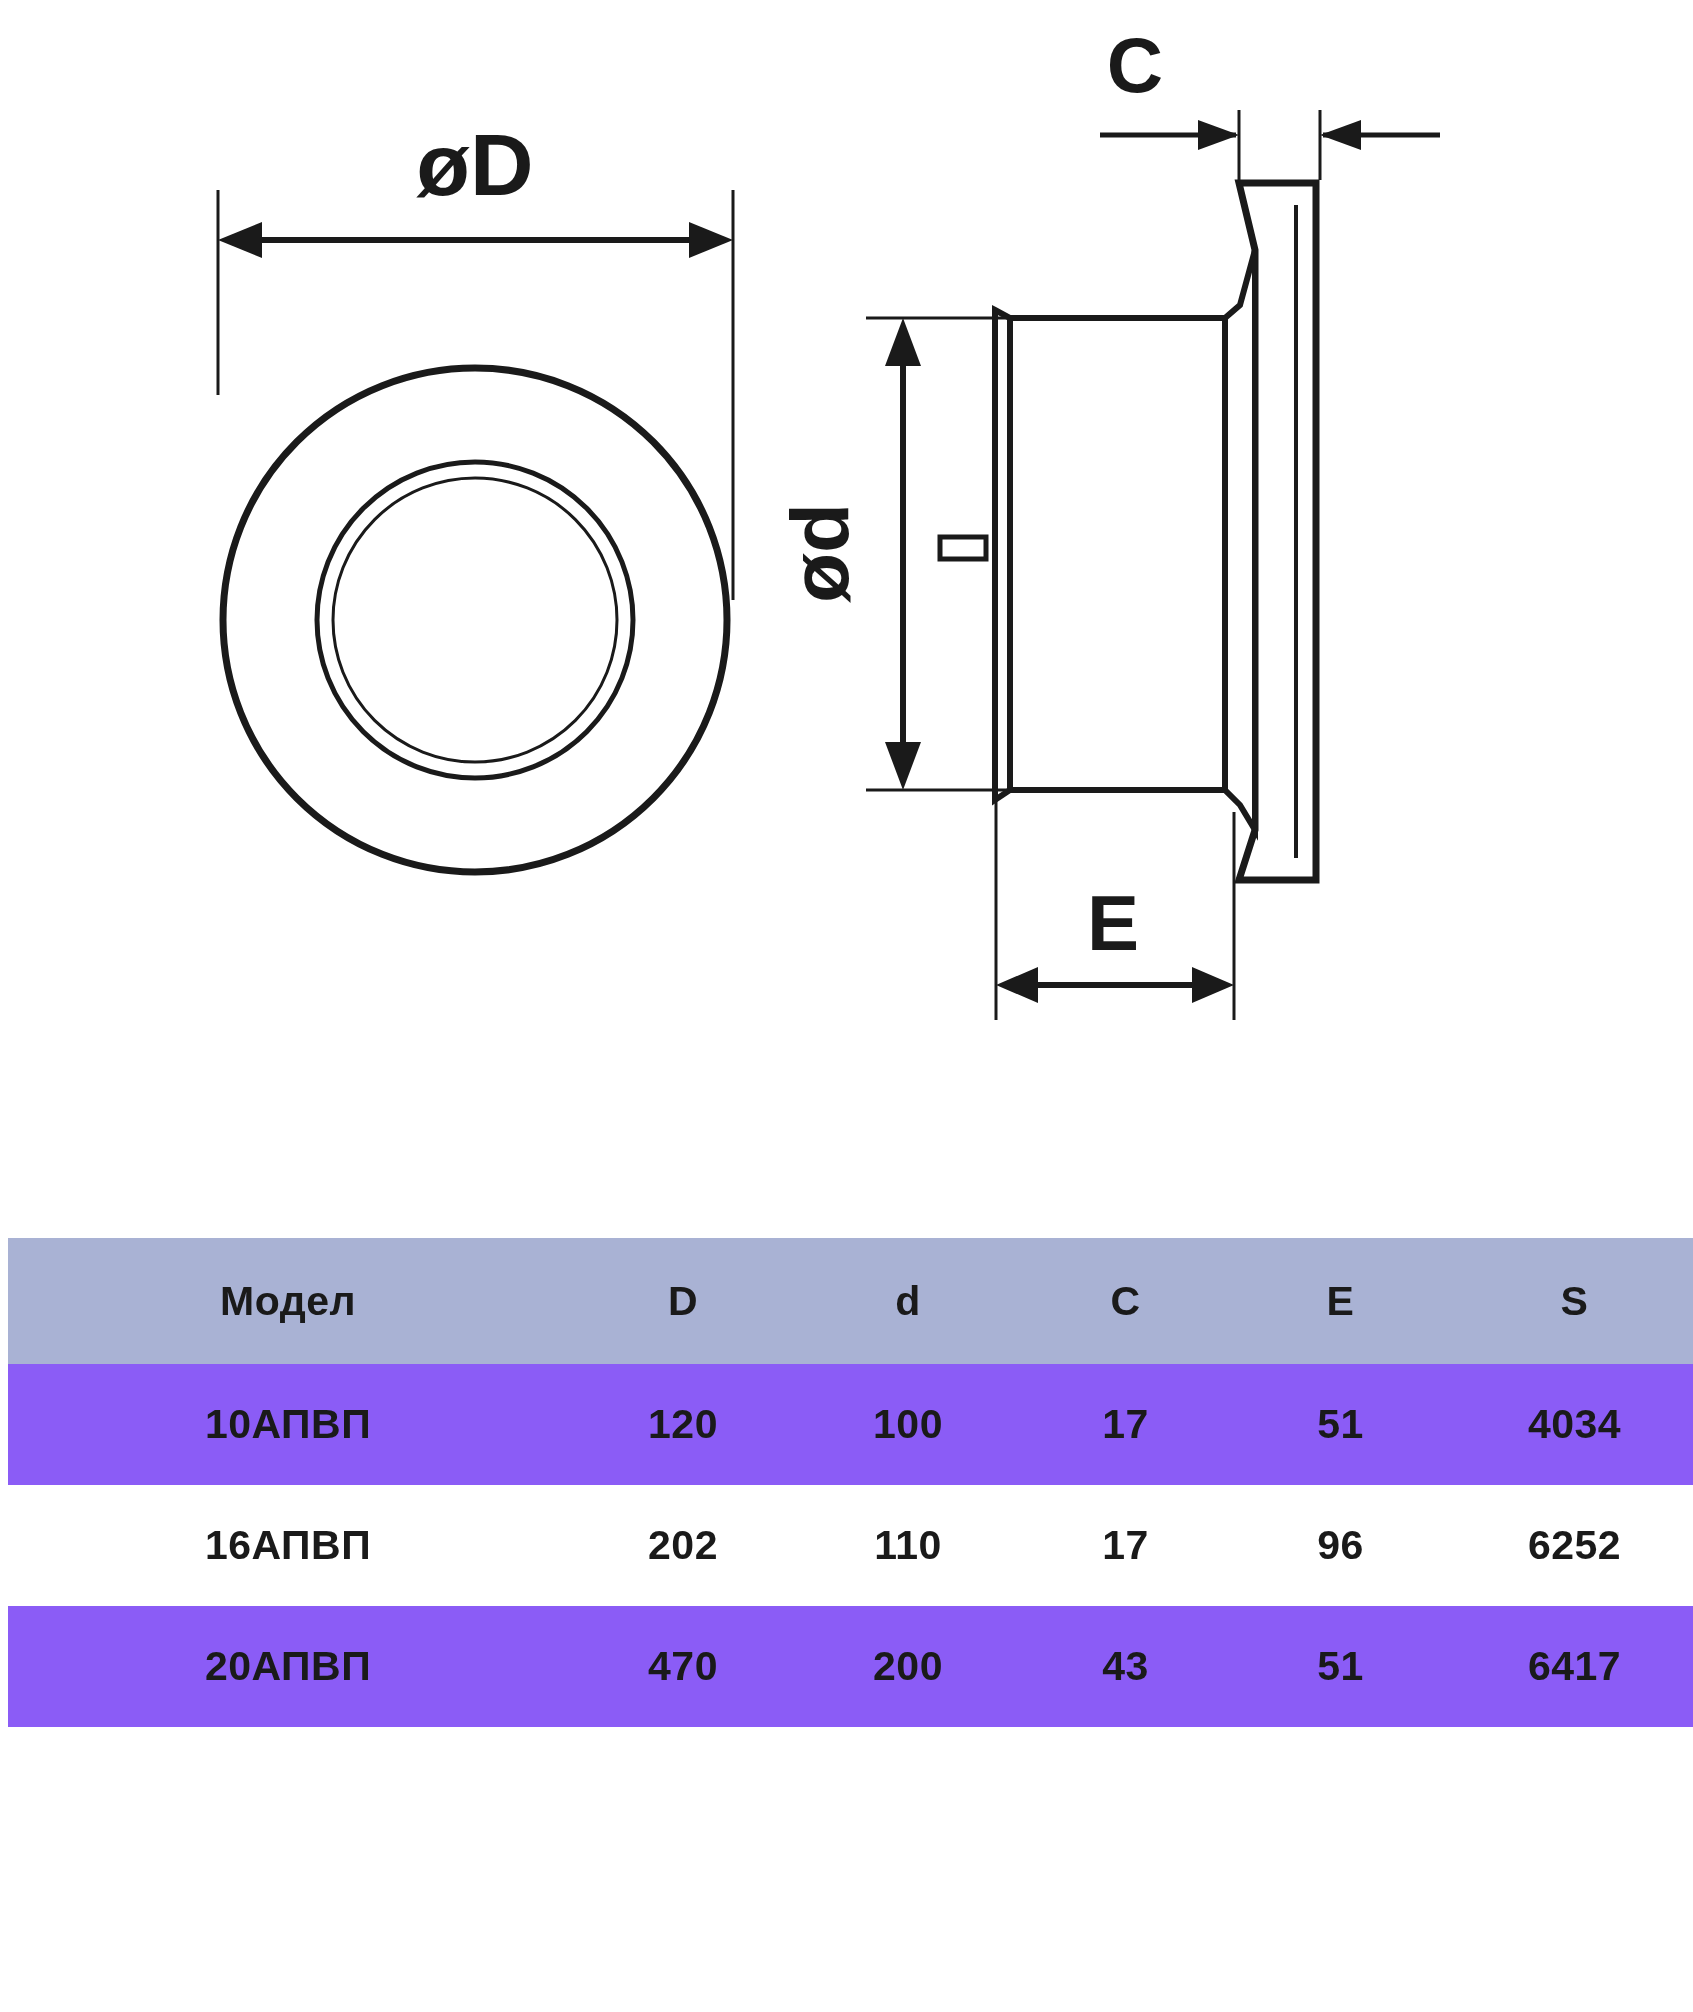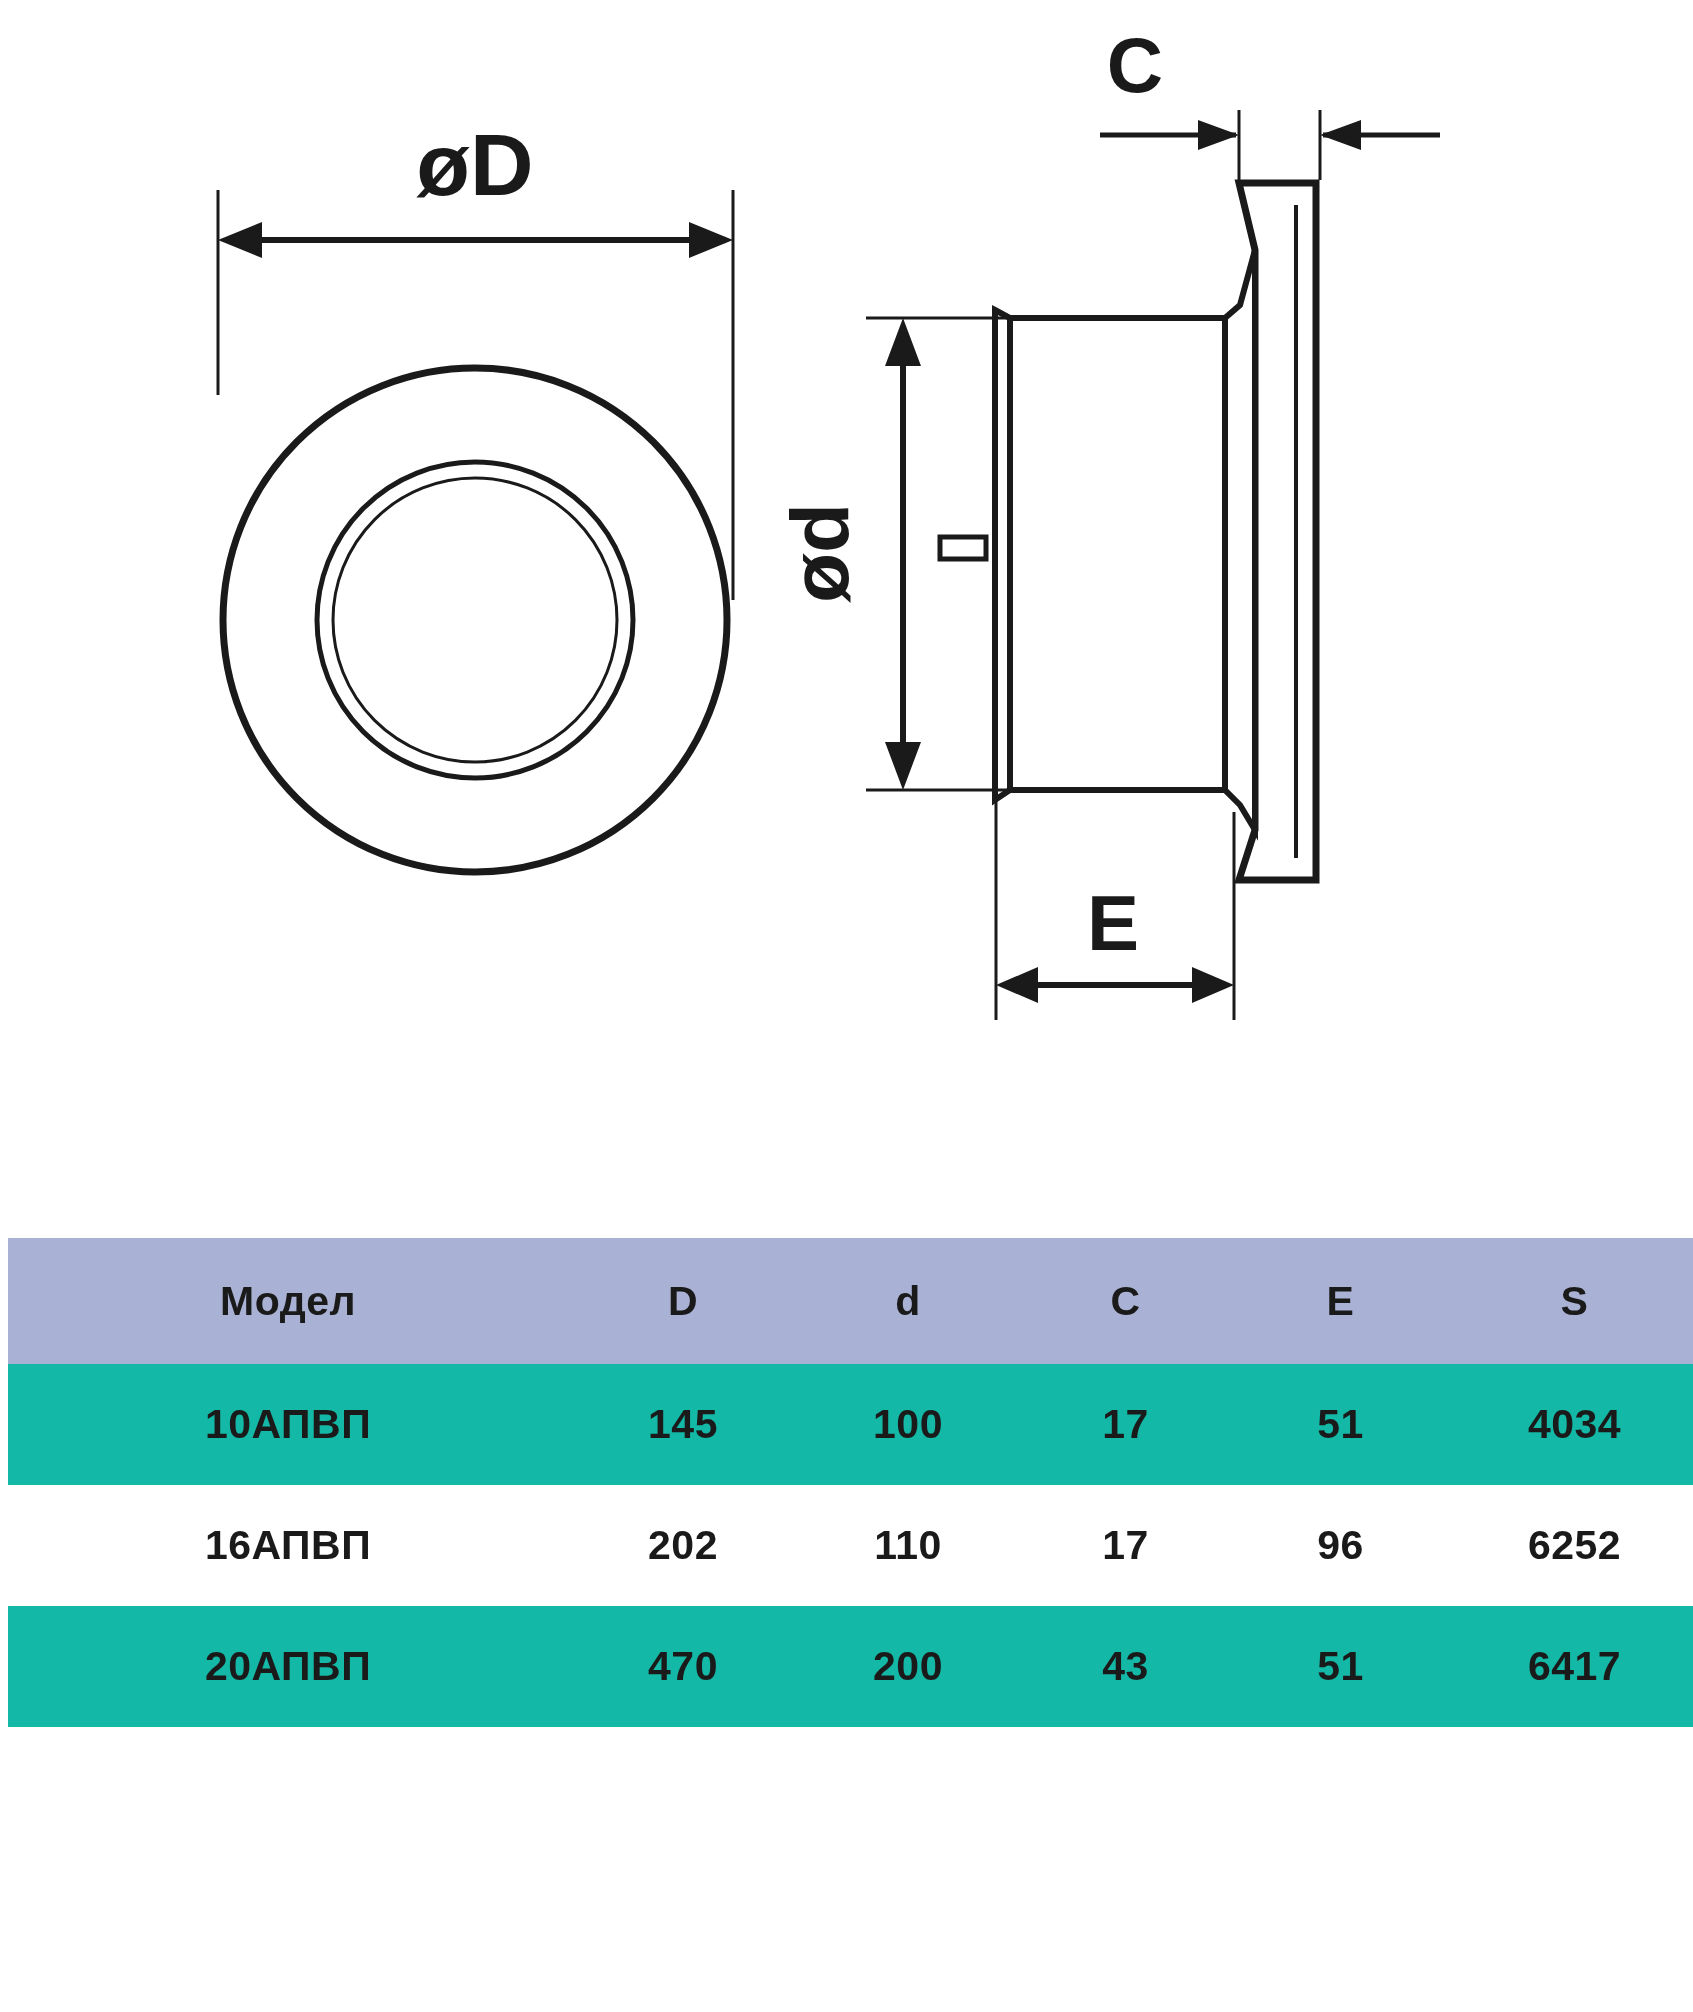--- a/index.html
+++ b/index.html
@@ -53,21 +53,21 @@
     height: 121px;
     vertical-align: middle;
     letter-spacing: 0.5px;
   }
   #spec-table thead th {
     background: #a9b2d4;
     height: 126px;
     font-size: 41px;
   }
   #spec-table tbody tr.odd td {
-    background: #14b8a6;
+    background: #8b5cf6;
   }
   #spec-table tbody tr.even td {
     background: #ffffff;
   }
   #spec-table td.model-cell,
   #spec-table th.model-cell {
     text-align: center;
   }
 </style>
 </head>
@@ -157,21 +157,21 @@
       <th>D</th>
       <th>d</th>
       <th>C</th>
       <th>E</th>
       <th>S</th>
     </tr>
   </thead>
   <tbody>
     <tr class="odd">
       <td class="model-cell">10АПВП</td>
-      <td>145</td>
+      <td>120</td>
       <td>100</td>
       <td>17</td>
       <td>51</td>
       <td>4034</td>
     </tr>
     <tr class="even">
       <td class="model-cell">16АПВП</td>
       <td>202</td>
       <td>110</td>
       <td>17</td>

